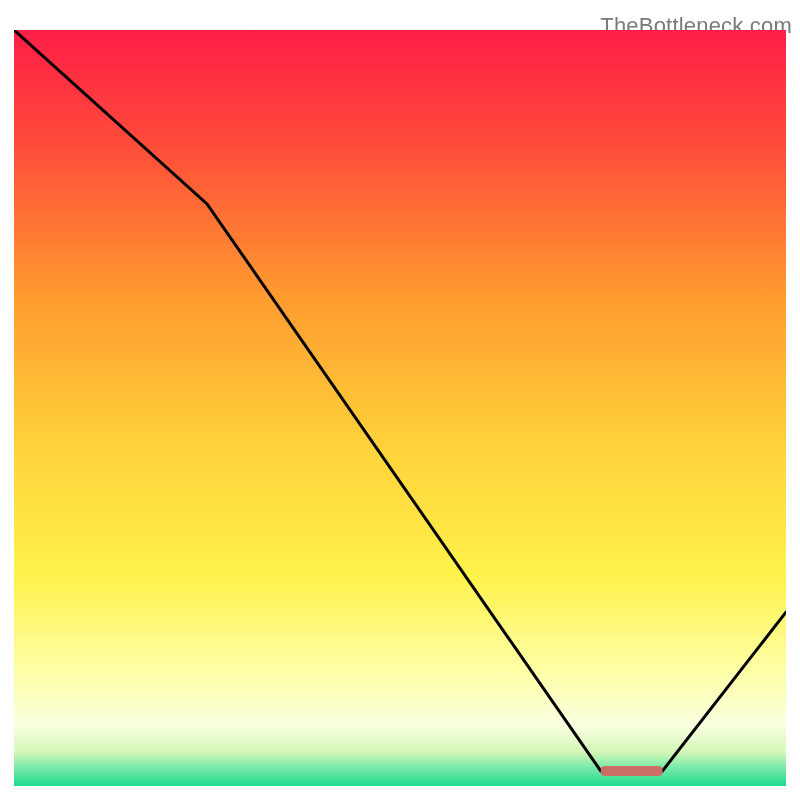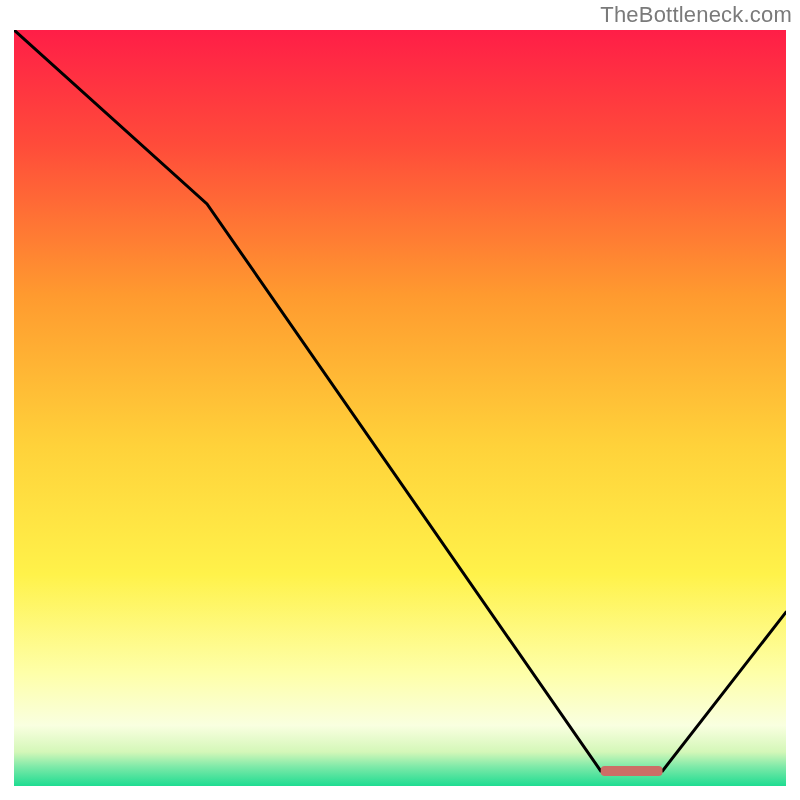--- a/index.html
+++ b/index.html
@@ -11,21 +11,21 @@
     font-family: Arial, Helvetica, sans-serif;
     overflow: hidden;
   }
   .figure {
     position: relative;
     width: 800px;
     height: 800px;
   }
   .attribution {
     position: absolute;
-    top: 2px;
+    top: 13px;
     right: 8px;
     font-size: 22px;
     color: #7a7a7a;
     letter-spacing: 0.2px;
     font-weight: 500;
   }
   .plot-area {
     position: absolute;
     left: 14px;
     top: 30px;

